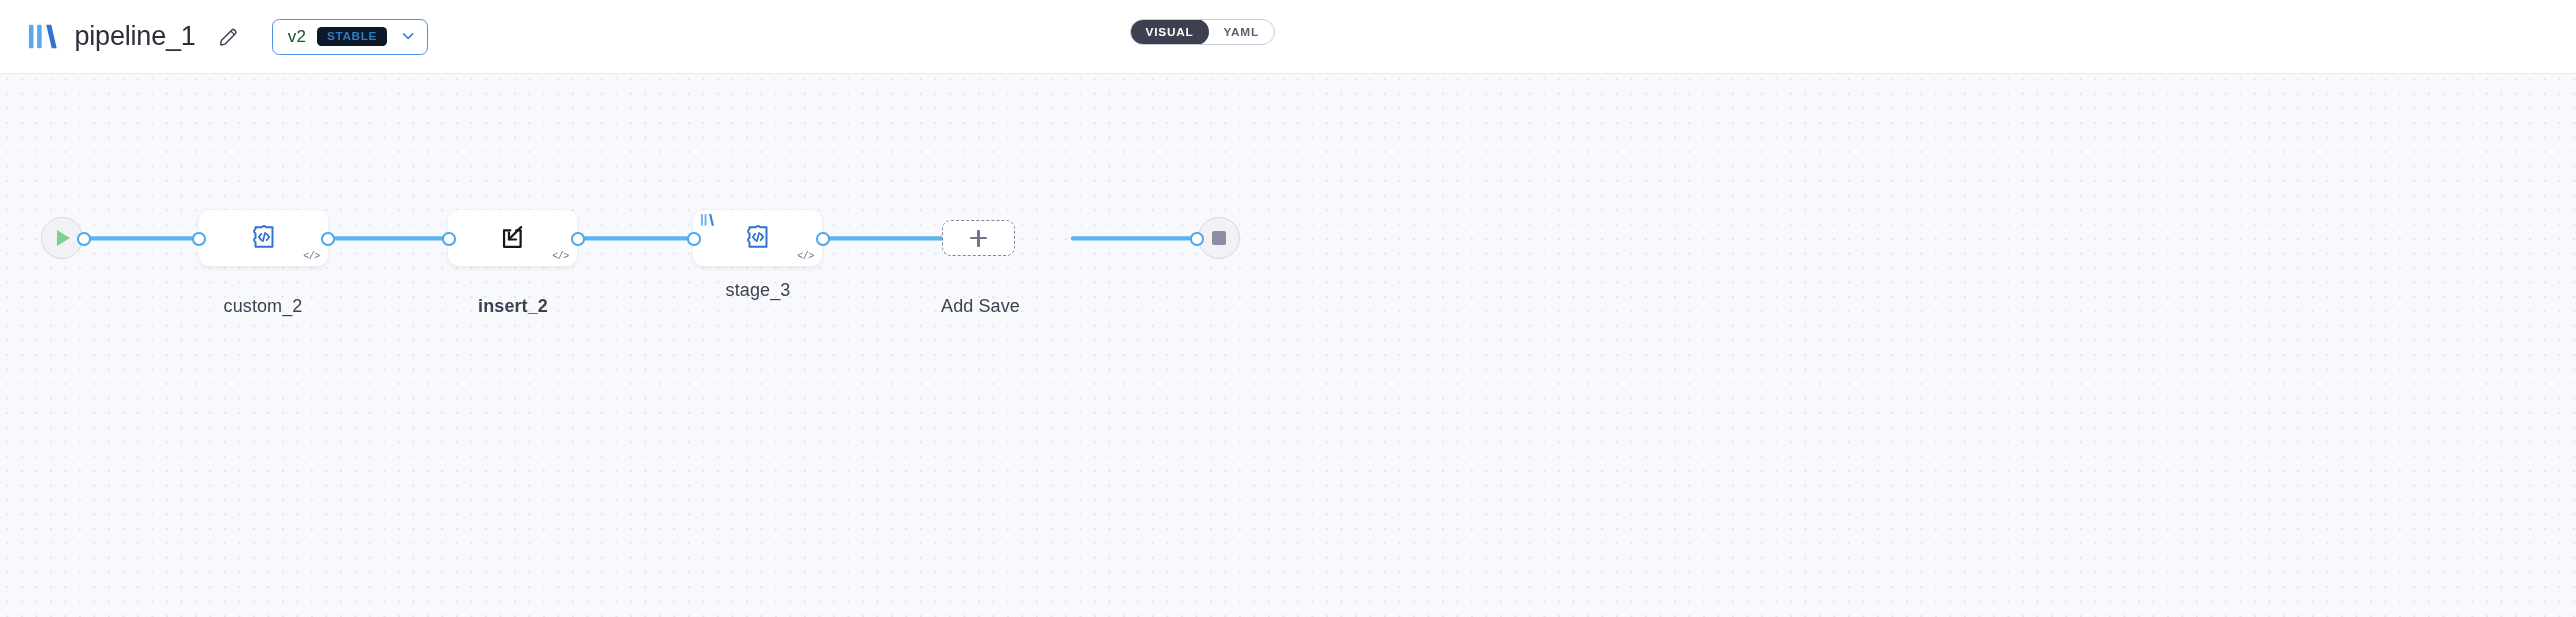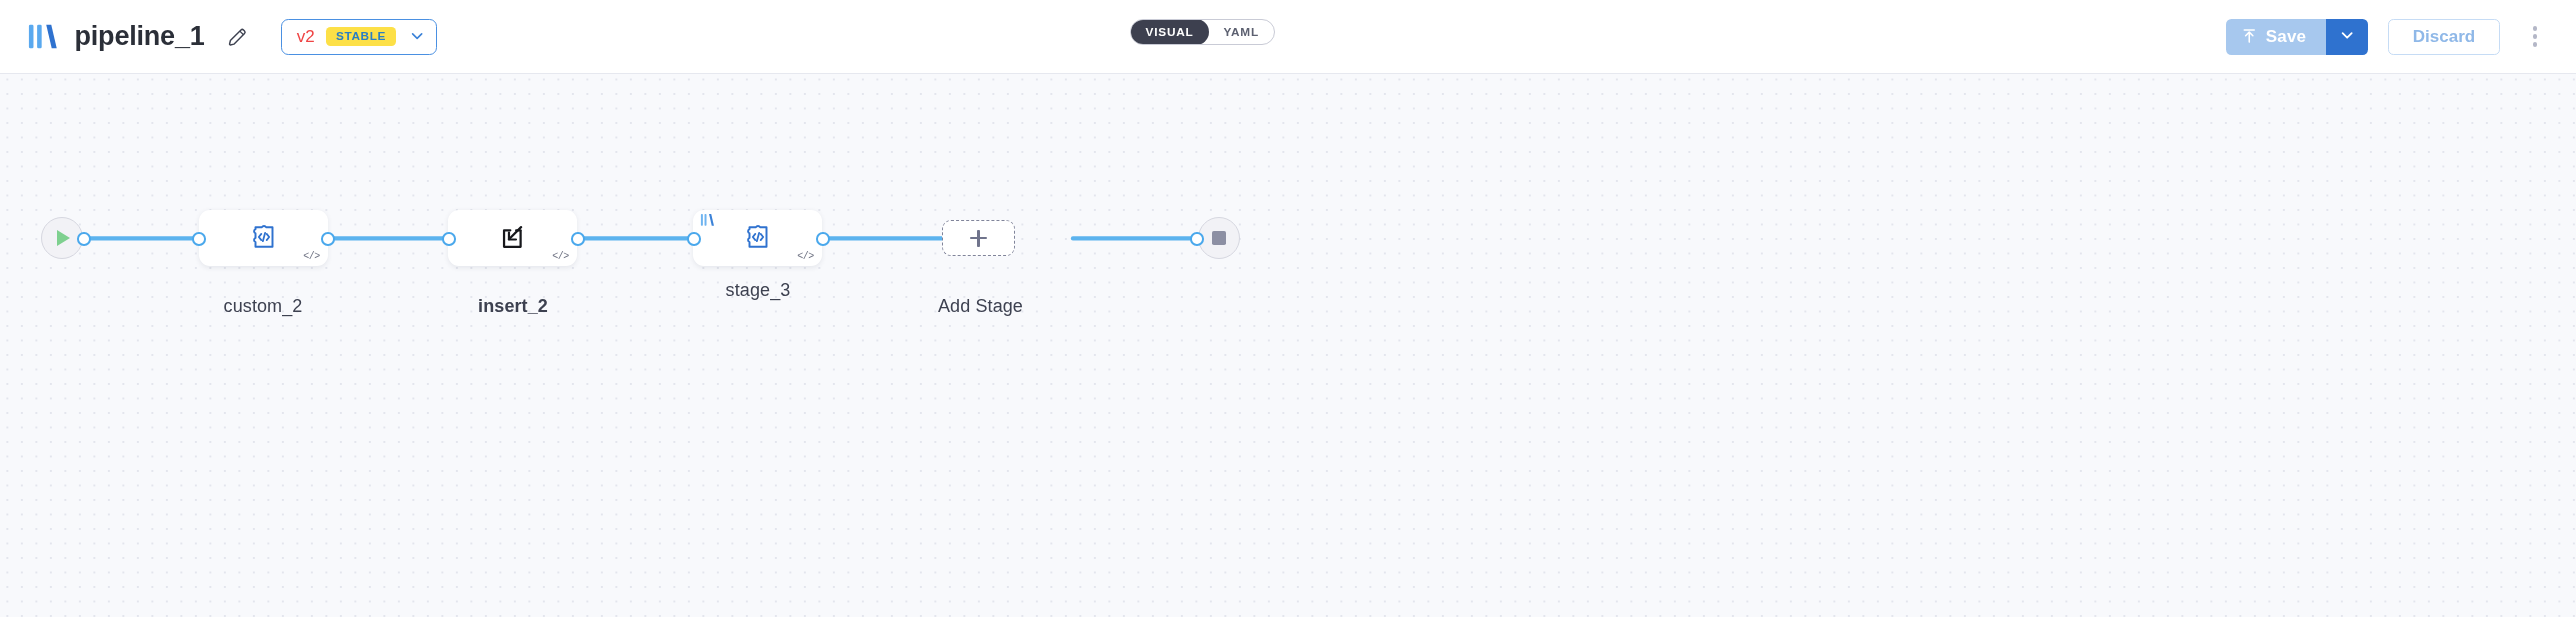--- a/index.html
+++ b/index.html
@@ -47,21 +47,21 @@
   .brand-logo {
     width: 33px;
     height: 31px;
     display: inline-block;
     margin-right: 14.5px;
     flex: none;
   }
 
   .pipeline-title {
     font-size: 27px;
-    font-weight: bold;
+    font-weight: normal;
     color: #2b2f38;
     letter-spacing: -0.2px;
     white-space: nowrap;
   }
 
   .edit-pencil {
     width: 23.6px;
     height: 23.6px;
     margin-left: 20px;
     cursor: pointer;
@@ -76,26 +76,26 @@
     padding: 0 11px 0 14.5px;
     border: 1.4px solid #4a90e2;
     border-radius: 7.3px;
     background: #ffffff;
     cursor: pointer;
     box-sizing: border-box;
     gap: 11px;
   }
   .version-label {
     font-size: 17px;
-    color: #ef4444;
+    color: #14532d;
     font-weight: normal;
     letter-spacing: 0.2px;
   }
   .version-badge {
-    background: #fde047;
+    background: #0f172a;
     color: #2a7ec4;
     font-size: 11.8px;
     font-weight: bold;
     letter-spacing: 0.6px;
     padding: 4.5px 10px 3.6px 10px;
     border-radius: 4.5px;
     line-height: 1;
   }
   .version-chevron {
     width: 16.3px;
@@ -377,50 +377,20 @@
           </svg>
         </span>
       </div>
     </div>
 
     <div class="view-toggle">
       <div class="toggle-seg active">VISUAL</div>
       <div class="toggle-seg">YAML</div>
     </div>
 
-    <div class="header-right">
-
-      <div class="save-group">
-        <div class="save-main">
-          <span class="save-arrow-icon">
-            <svg viewBox="0 0 16 18" width="14.5" height="16.3" xmlns="http://www.w3.org/2000/svg">
-              <path d="M2.5 2.2 H13.5" stroke="#ffffff" stroke-width="1.7" stroke-linecap="round"></path>
-              <path d="M8 15.6 V5.2" stroke="#ffffff" stroke-width="1.7" stroke-linecap="round"></path>
-              <path d="M4 8.6 L8 4.6 L12 8.6" fill="none" stroke="#ffffff" stroke-width="1.7" stroke-linecap="round" stroke-linejoin="round"></path>
-            </svg>
-          </span>
-          <span>Save</span>
-        </div>
-        <div class="save-caret">
-          <span>
-            <svg viewBox="0 0 18 18" width="16.3" height="16.3" xmlns="http://www.w3.org/2000/svg">
-              <path d="M4 6.8 L9 11.8 L14 6.8" fill="none" stroke="#ffffff" stroke-width="2" stroke-linecap="round" stroke-linejoin="round"></path>
-            </svg>
-          </span>
-        </div>
-      </div>
-
-      <div class="discard-btn">Discard</div>
-
-      <div class="kebab-btn">
-        <i></i>
-        <i></i>
-        <i></i>
-      </div>
-    </div>
   </div>
 
   <div class="canvas">
 
     <svg class="edges" viewBox="0 0 2838 598" xmlns="http://www.w3.org/2000/svg">
       <g stroke="#5cb3ee" stroke-width="4.5" stroke-linecap="round" fill="none">
         <line x1="92" y1="181" x2="226" y2="181"></line>
         <line x1="356" y1="181" x2="500" y2="181"></line>
         <line x1="636" y1="181" x2="770" y2="181"></line>
         <line x1="906" y1="181" x2="1046" y2="181"></line>
@@ -482,21 +452,21 @@
       </span>
       <span class="node-badge">&lt;/&gt;</span>
     </div>
     <div class="port" style="left:687px; top:158px;"></div>
     <div class="port" style="left:816px; top:158px;"></div>
     <div class="node-label" style="left:667px; top:206px; width:182px;">stage_3</div>
 
     <div class="node add-node" style="left:942px; top:146px;">
       <span class="add-plus"></span>
     </div>
-    <div class="node-label" style="left:917px; top:222px; width:127px;">Add Stage</div>
+    <div class="node-label" style="left:917px; top:222px; width:127px;">Add Save</div>
 
     <div class="port" style="left:1190px; top:158px;"></div>
     <div class="node terminal-node" style="left:1198px; top:143px;">
       <span class="stop-sq"></span>
     </div>
 
   </div>
 </div>
 
 

